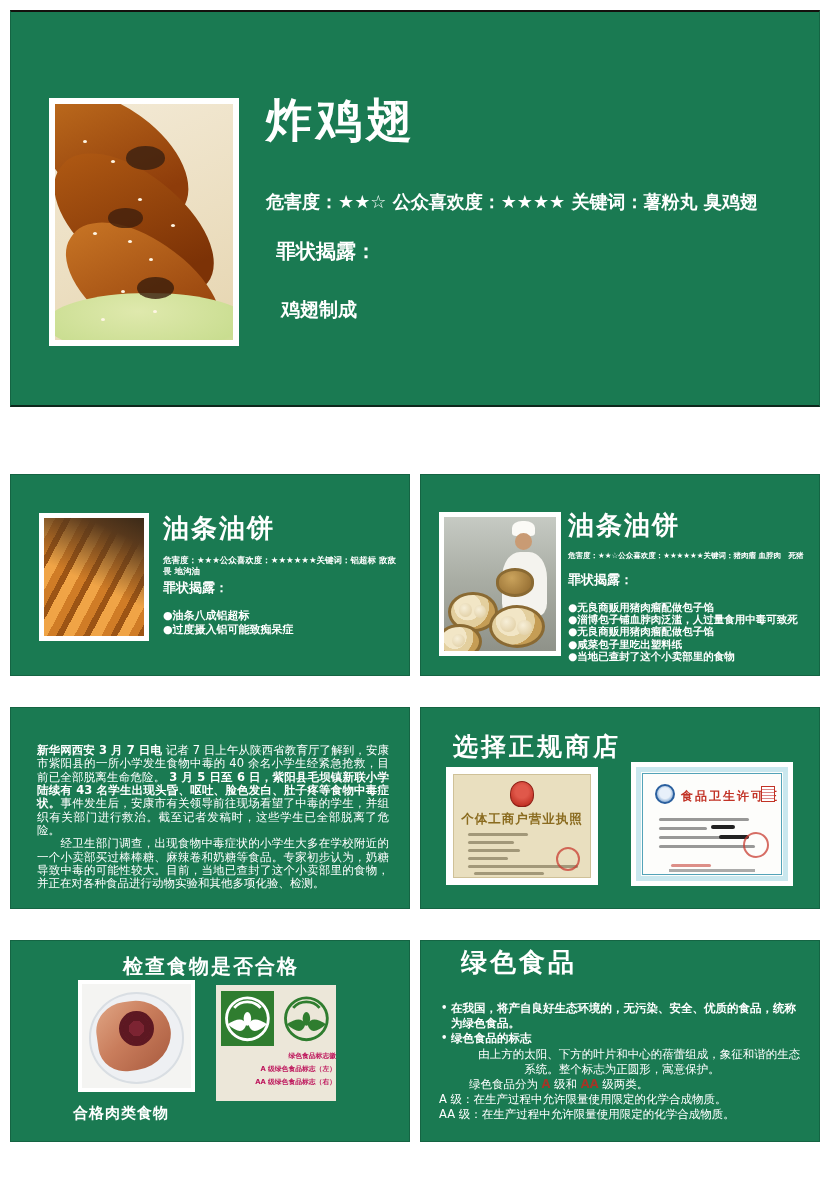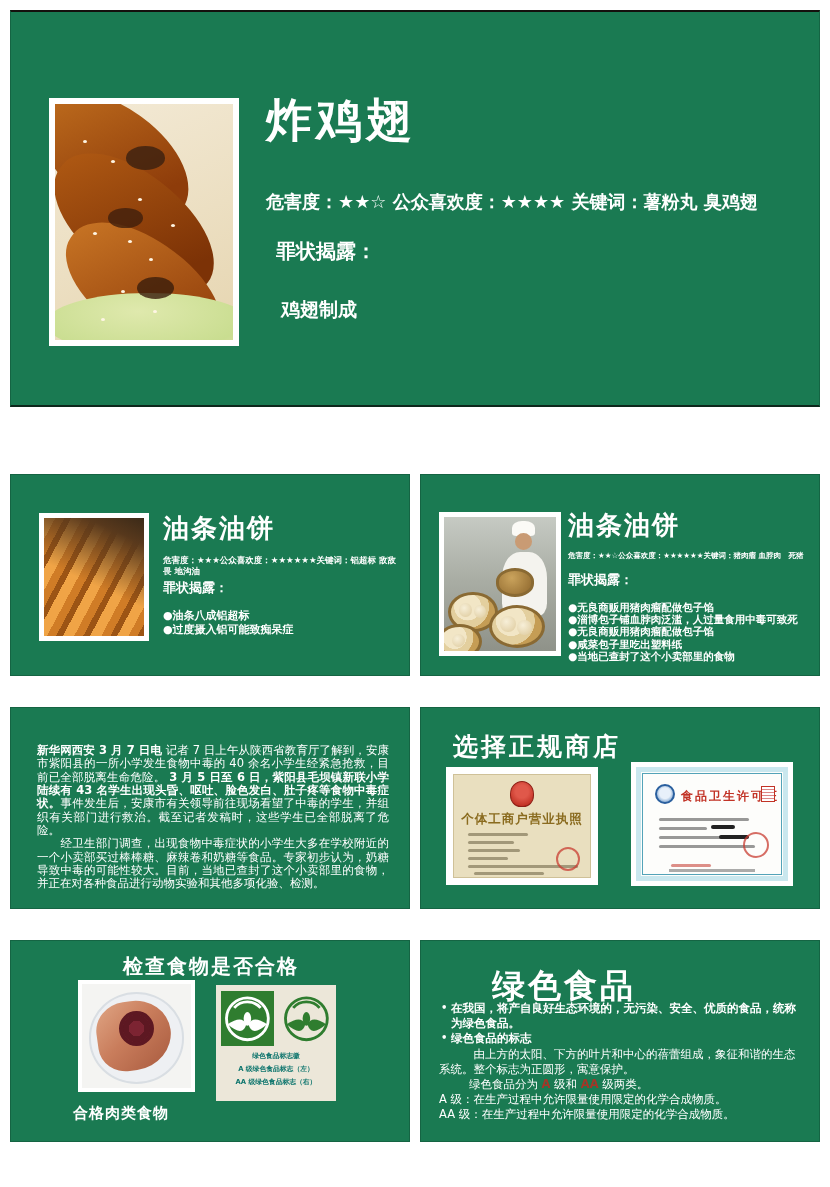--- a/index.html
+++ b/index.html
@@ -43,25 +43,25 @@
   .b { font-weight:bold; }
 
   
   .s5 .title5 { left:32px; top:22px; font-size:25px; font-weight:bold; letter-spacing:3px; }
 
   
   .s6 .title6 { left:0; top:12px; width:400px; text-align:center; font-size:20px; font-weight:bold; letter-spacing:2px; }
   .s6 .caption { left:62px; top:163px; font-size:15px; font-weight:bold; letter-spacing:1px; }
 
   
-  .s7 .title7 { left:40px; top:23px; font-size:33px; font-weight:bold; letter-spacing:3px;margin-left:31px; }
+  .s7 .title7 { left:40px; top:4px; font-size:26px; font-weight:bold; letter-spacing:3px; }
   .s7 .gf { left:18px; top:60px; width:366px; font-size:11.5px; line-height:1.32; }
   .s7 .gf .li { padding-left:12px; position:relative;font-weight:bold; }
   .s7 .gf .li:before { content:"•"; position:absolute; left:2px; top:0; font-size:10px; }
-  .s7 .gf .ind { text-indent:3em; }
+  .s7 .gf .ind { text-indent:3em;text-align:center; }
   .s7 .gf .ind2 { padding-left:2.6em; }
   .red { color:#a23728; font-weight:bold; }
 
   
   .chicken { background:linear-gradient(155deg,#f3ead6 0%,#ecdfc2 55%,#e6d5b0 100%); }
   .wing { position:absolute; border-radius:48% 52% 50% 50%; }
   .w1 { left:-14%; top:2%;  width:95%; height:42%; transform:rotate(36deg); background:linear-gradient(120deg,#c2701f,#8e3c0a 75%); }
   .w2 { left:-8%;  top:30%; width:105%; height:42%; transform:rotate(38deg); background:linear-gradient(120deg,#b35c14,#7c3206 78%); }
   .w3 { left:0%;   top:58%; width:100%; height:40%; transform:rotate(35deg); background:linear-gradient(120deg,#cb7826,#93400c 80%); }
   .cabbage { position:absolute; left:-5%; bottom:-6%; width:115%; height:26%; border-radius:50%; background:radial-gradient(ellipse at 45% 30%,#dfe9ad,#c9dd90 70%,rgba(201,221,144,0)); }
@@ -88,21 +88,21 @@
   .plate { position:absolute; left:6%; top:8%; width:88%; height:88%; border-radius:50%; background:#eef0f3; border:2px solid #d9dee3; }
   .meatcut { position:absolute; left:14%; top:16%; width:68%; height:66%; border-radius:46% 54% 58% 42%; transform:rotate(-8deg);
              background:linear-gradient(140deg,#e0a685 0%,#c97d5c 45%,#a85a3e 100%); }
   .stamp { position:absolute; left:34%; top:26%; width:32%; height:34%; border-radius:50%; border:4px solid #5d1822;
            background:radial-gradient(circle at 50% 50%,#7c2432 0 40%,#5d1822 41% 70%,#6d1f2b 71% 100%); }
 
   .marks { background:#ece7d9; }
   .mark-green { position:absolute; left:4%; top:5%; width:44%; height:48%; background:#2f7d2f; color:#ffffff; }
   .mark-white { position:absolute; left:53%; top:5%; width:44%; height:48%; color:#2f7d2f; }
   .mark-green svg,.mark-white svg { width:100%; height:100%; }
-  .mark-lines { position:absolute; left:0; top:56%; width:100%; text-align:center; color:#0f766e; }
+  .mark-lines { position:absolute; left:0; top:56%; width:100%; text-align:right; color:#be185d; }
   .mark-lines div { font-size:6.8px; line-height:1.9; font-weight:bold; }
 
   
   .license { background:#fff; padding:7px; }
   .license .paper { position:relative; width:100%; height:100%; background:#e9dfbf; border:1px solid #cfc198; overflow:hidden; }
   .emblem-red { position:absolute; left:50%; top:6px; width:24px; height:26px; margin-left:-12px; border-radius:50% 50% 44% 44%;
                 background:radial-gradient(circle at 50% 40%,#e0584a 0 35%,#c03023 80%); border:1px solid #8e1f16; }
   .license .ltitle { position:absolute; left:0; top:36px; width:100%; text-align:center; color:#8a6b1f; font-weight:bold; font-size:12.5px; letter-spacing:1px; }
   .ln { position:absolute; height:3px; background:rgba(92,82,52,.5); border-radius:2px; }
   .seal { position:absolute; border-radius:50%; border:2px solid rgba(200,60,50,.75); }

